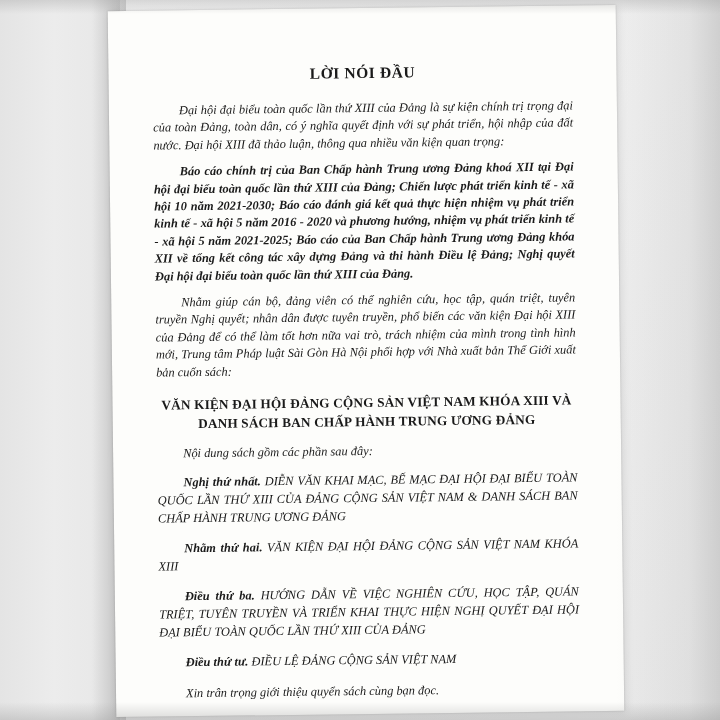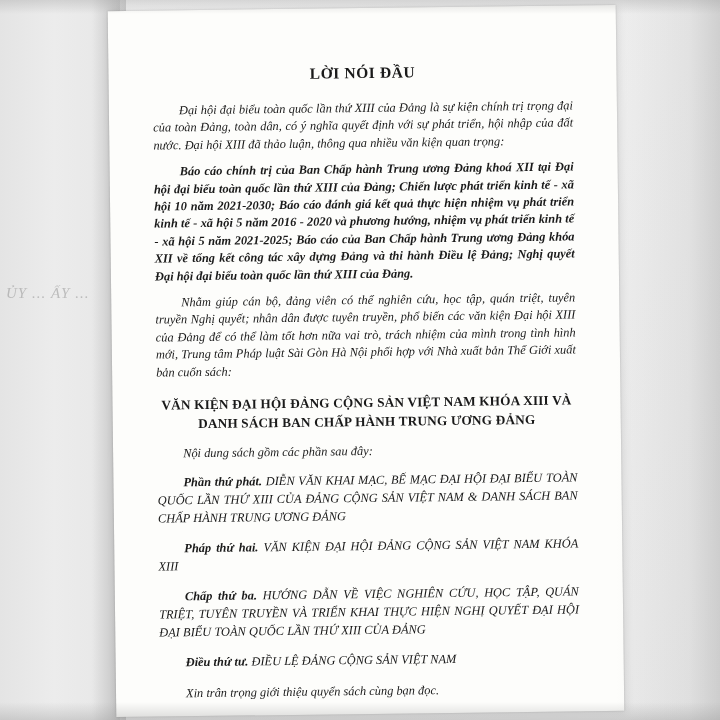--- a/index.html
+++ b/index.html
@@ -143,46 +143,45 @@
     line-height: 17.4px;
     font-style: italic;
   }
 </style>
 </head>
 <body>
 
 <div class="photo">
 
   <div class="gutter"></div>
-  <div class="ghost-text">ỦY ... ẤY ...</div>
   <div class="gutter-shade"></div>
 
   <div class="page">
     <div class="content">
 
       <h1 class="doc-title">LỜI NÓI ĐẦU</h1>
 
       <p class="para">Đại hội đại biểu toàn quốc lần thứ XIII của Đảng là sự kiện chính trị trọng đại của toàn Đảng, toàn dân, có ý nghĩa quyết định với sự phát triển, hội nhập của đất nước. Đại hội XIII đã thảo luận, thông qua nhiều văn kiện quan trọng:</p>
       <p class="para bold">Báo cáo chính trị của Ban Chấp hành Trung ương Đảng khoá XII tại Đại hội đại biểu toàn quốc lần thứ XIII của Đảng; Chiến lược phát triển kinh tế - xã hội 10 năm 2021-2030; Báo cáo đánh giá kết quả thực hiện nhiệm vụ phát triển kinh tế - xã hội 5 năm 2016 - 2020 và phương hướng, nhiệm vụ phát triển kinh tế - xã hội 5 năm 2021-2025; Báo cáo của Ban Chấp hành Trung ương Đảng khóa XII về tổng kết công tác xây dựng Đảng và thi hành Điều lệ Đảng; Nghị quyết Đại hội đại biểu toàn quốc lần thứ XIII của Đảng.</p>
       <p class="para">Nhằm giúp cán bộ, đảng viên có thể nghiên cứu, học tập, quán triệt, tuyên truyền Nghị quyết; nhân dân được tuyên truyền, phổ biến các văn kiện Đại hội XIII của Đảng để có thể làm tốt hơn nữa vai trò, trách nhiệm của mình trong tình hình mới, Trung tâm Pháp luật Sài Gòn Hà Nội phối hợp với Nhà xuất bản Thế Giới xuất bản cuốn sách:</p>
 
       <div class="book-title">VĂN KIỆN ĐẠI HỘI ĐẢNG CỘNG SẢN VIỆT NAM KHÓA XIII VÀ DANH SÁCH BAN CHẤP HÀNH TRUNG ƯƠNG ĐẢNG</div>
 
       <p class="lead-in">Nội dung sách gồm các phần sau đây:</p>
 
       <p class="part caps">
-        <span class="label">Phần thứ phát.</span>
+        <span class="label">Nghị thứ nhất.</span>
         <span class="body">DIỄN VĂN KHAI MẠC, BẾ MẠC ĐẠI HỘI ĐẠI BIỂU TOÀN QUỐC LẦN THỨ XIII CỦA ĐẢNG CỘNG SẢN VIỆT NAM &amp; DANH SÁCH BAN CHẤP HÀNH TRUNG ƯƠNG ĐẢNG</span>
       </p>
       <p class="part caps">
-        <span class="label">Pháp thứ hai.</span>
+        <span class="label">Nhằm thứ hai.</span>
         <span class="body">VĂN KIỆN ĐẠI HỘI ĐẢNG CỘNG SẢN VIỆT NAM KHÓA XIII</span>
       </p>
       <p class="part caps">
-        <span class="label">Chấp thứ ba.</span>
+        <span class="label">Điều thứ ba.</span>
         <span class="body">HƯỚNG DẪN VỀ VIỆC NGHIÊN CỨU, HỌC TẬP, QUÁN TRIỆT, TUYÊN TRUYỀN VÀ TRIỂN KHAI THỰC HIỆN NGHỊ QUYẾT ĐẠI HỘI ĐẠI BIỂU TOÀN QUỐC LẦN THỨ XIII CỦA ĐẢNG</span>
       </p>
       <p class="part caps">
         <span class="label">Điều thứ tư.</span>
         <span class="body">ĐIỀU LỆ ĐẢNG CỘNG SẢN VIỆT NAM</span>
       </p>
 
       <p class="closing">Xin trân trọng giới thiệu quyển sách cùng bạn đọc.</p>
 
     </div>

